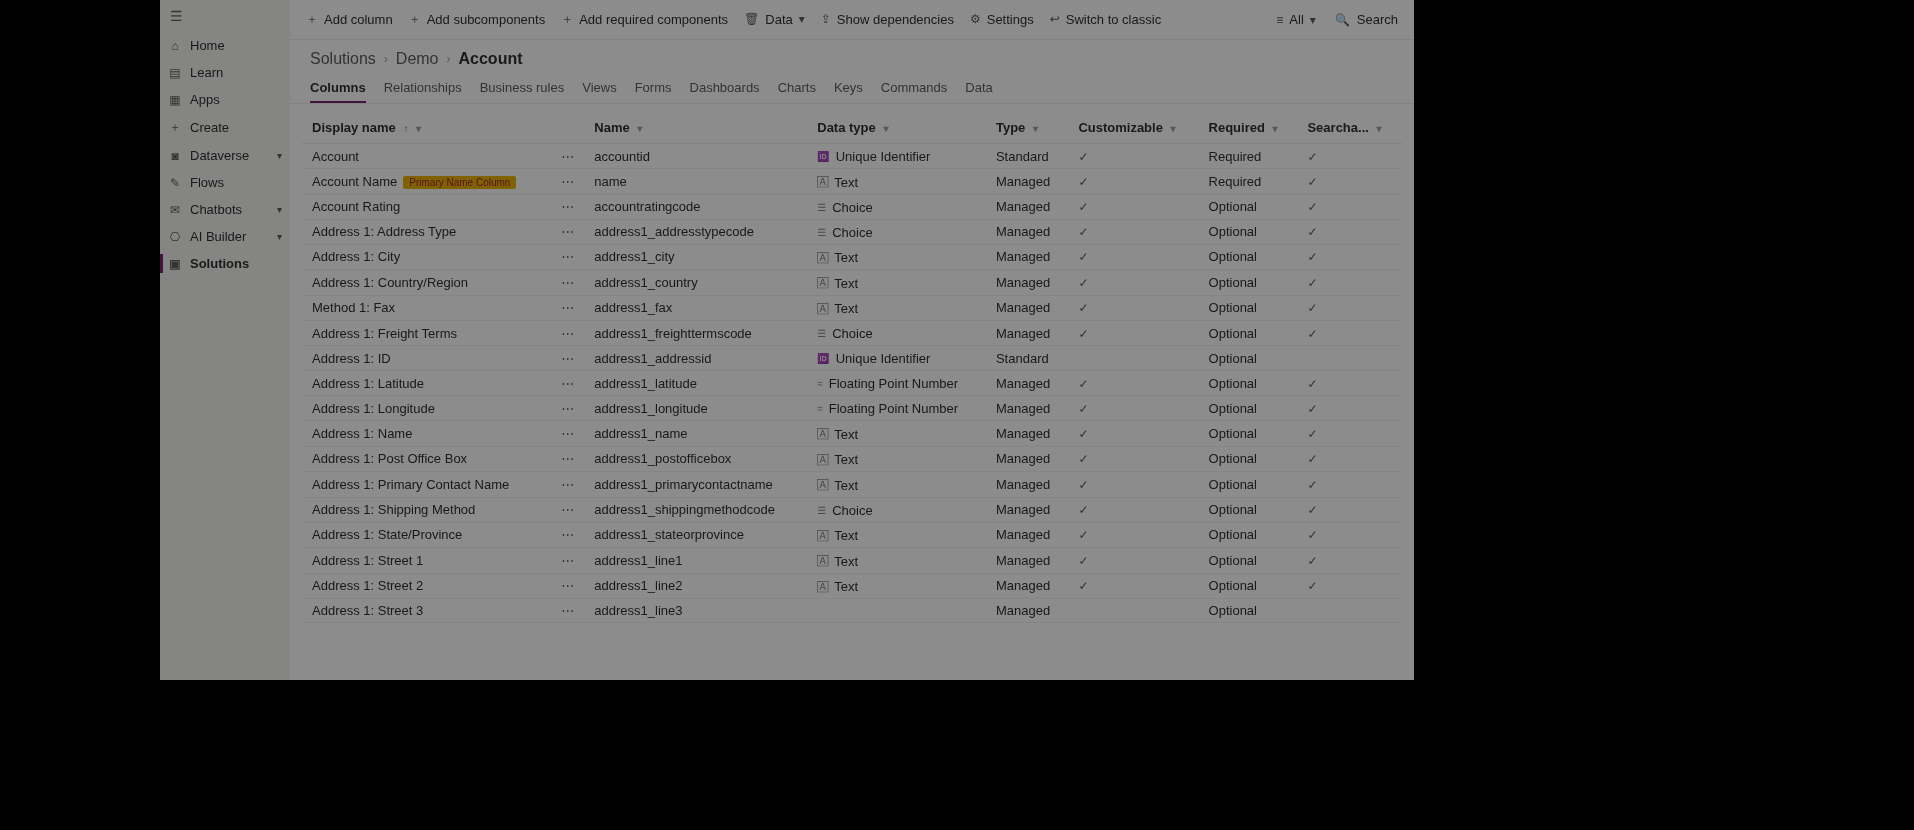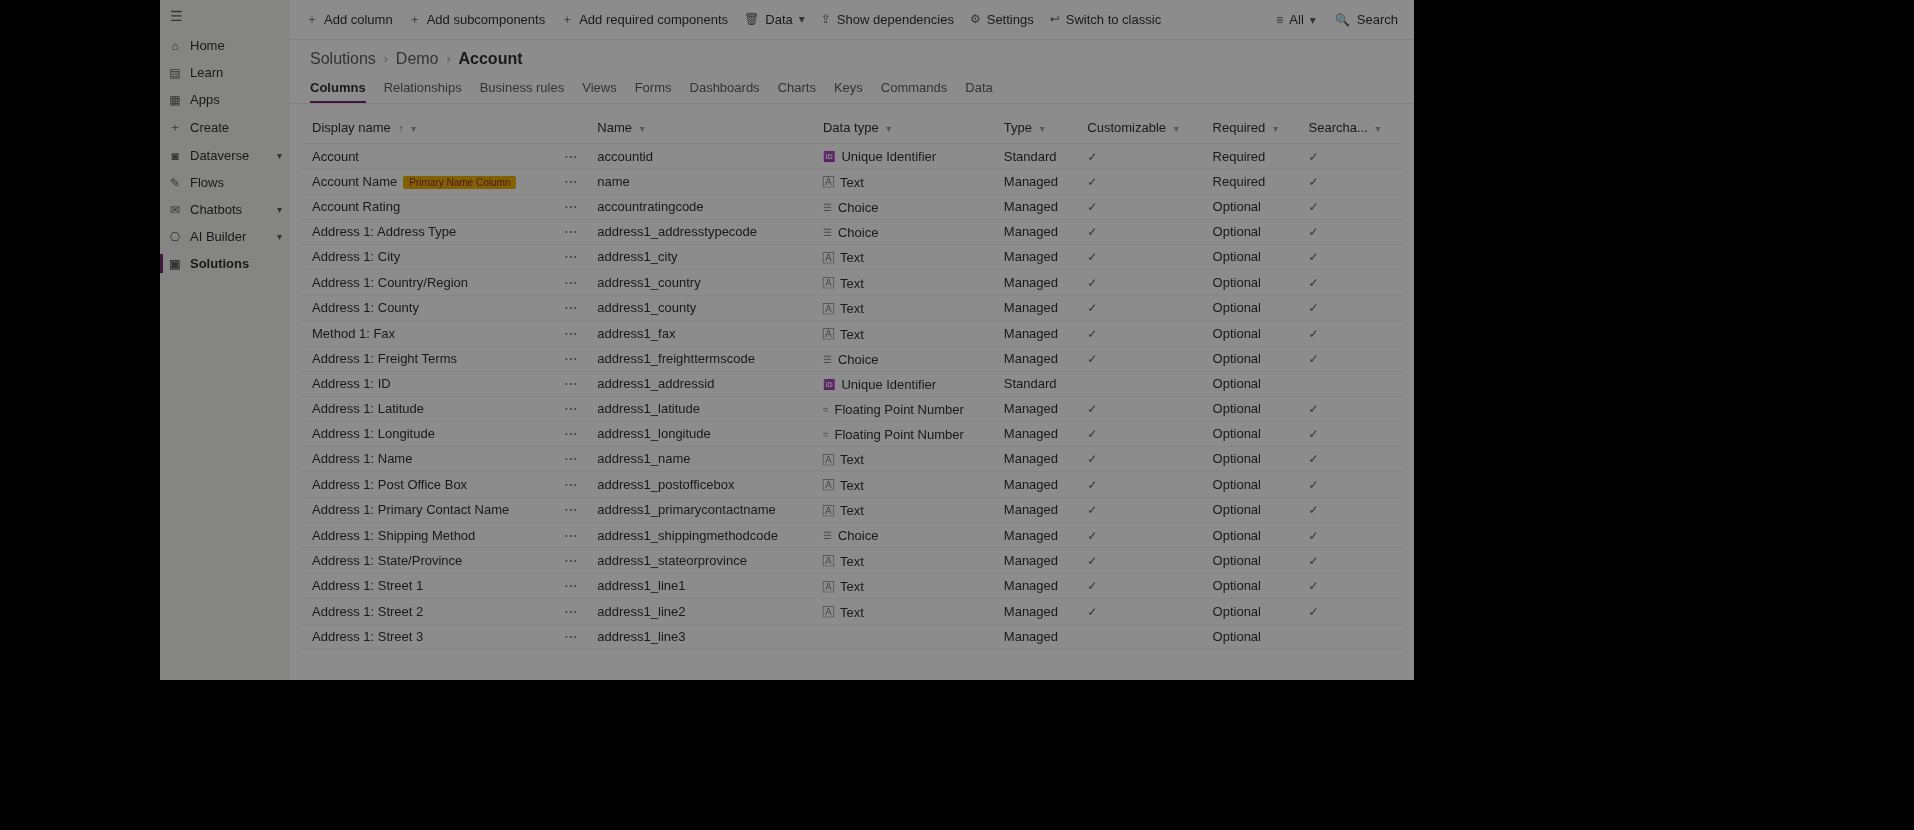--- a/index.html
+++ b/index.html
@@ -153,21 +153,21 @@
     overflow-y: auto;
     padding: 8px 12px 0 12px;
   }
   table.grid {
     width: 100%;
     border-collapse: collapse;
     font-size: 13px;
   }
   .grid th {
     text-align: left;
-    font-weight: 400;
+    font-weight: 700;
     padding: 8px 10px;
     color: #323130;
     white-space: nowrap;
     border-bottom: 1px solid #edebe9;
   }
   .grid th .sort { font-size: 10px; color: #605e5c; margin-left: 4px; }
   .grid th .filter { font-size: 10px; color: #a19f9d; margin-left: 4px; }
   .grid td {
     padding: 4px 10px;
     border-bottom: 1px solid #f3f2f1;
@@ -393,30 +393,20 @@
               <td>Address 1: Country/Region</td>
               <td class="col-more">⋯</td>
               <td>address1_country</td>
               <td><span class="typecell"><span class="type-icon">🄰</span>Text</span></td>
               <td>Managed</td>
               <td><span class="check">✓</span></td>
               <td>Optional</td>
               <td><span class="check">✓</span></td>
             </tr>
             <tr>
-              <td>Address 1: County</td>
-              <td class="col-more">⋯</td>
-              <td>address1_county</td>
-              <td><span class="typecell"><span class="type-icon">🄰</span>Text</span></td>
-              <td>Managed</td>
-              <td><span class="check">✓</span></td>
-              <td>Optional</td>
-              <td><span class="check">✓</span></td>
-            </tr>
-            <tr>
               <td>Method 1: Fax</td>
               <td class="col-more">⋯</td>
               <td>address1_fax</td>
               <td><span class="typecell"><span class="type-icon">🄰</span>Text</span></td>
               <td>Managed</td>
               <td><span class="check">✓</span></td>
               <td>Optional</td>
               <td><span class="check">✓</span></td>
             </tr>
             <tr>

